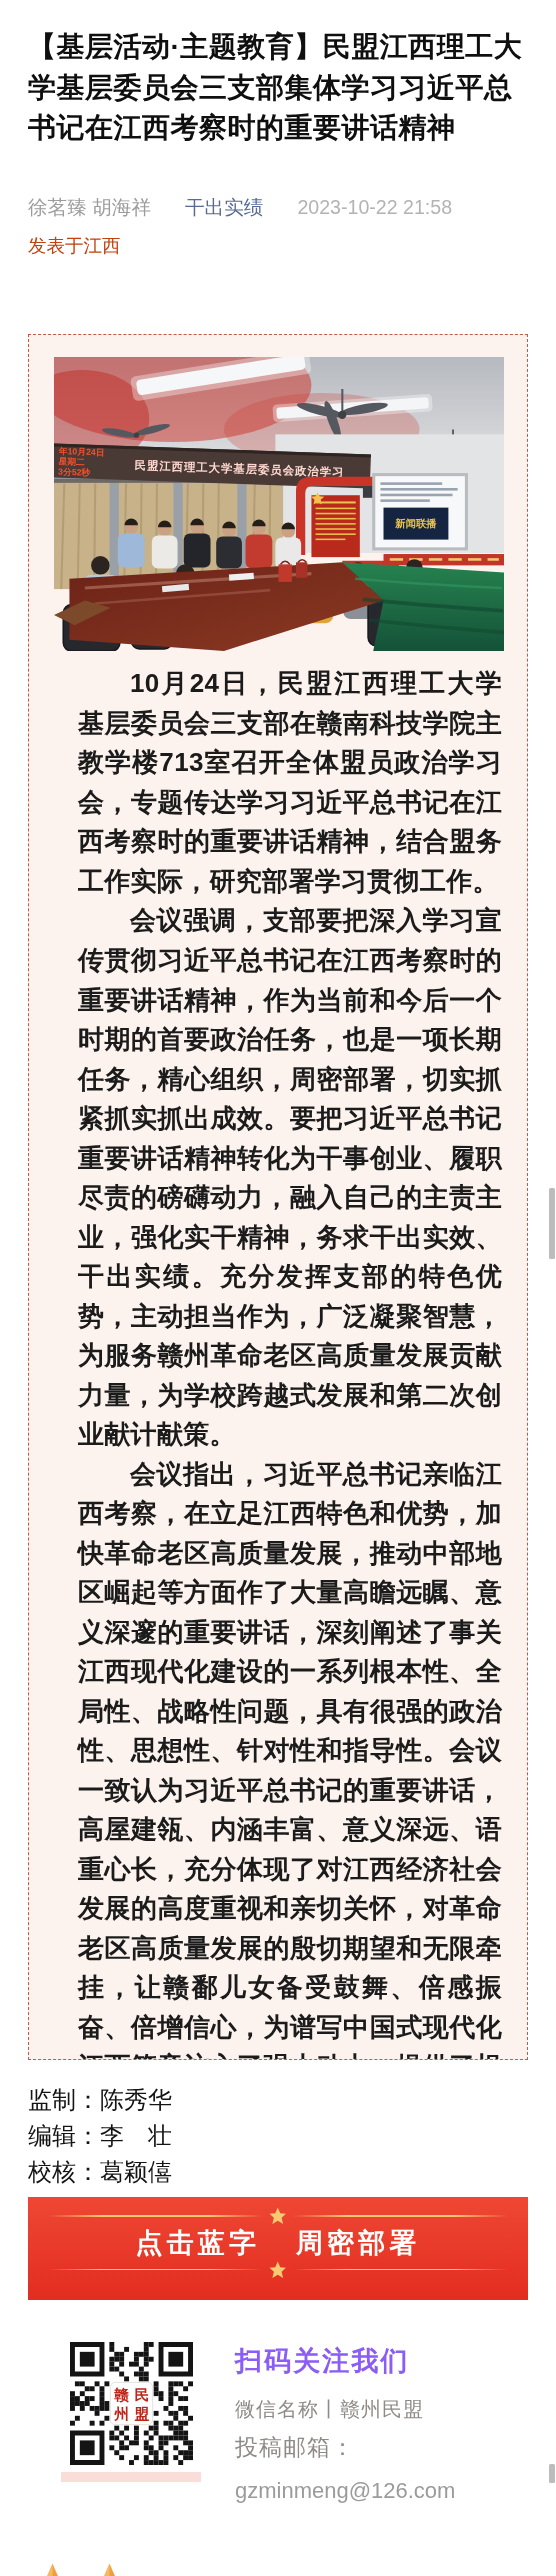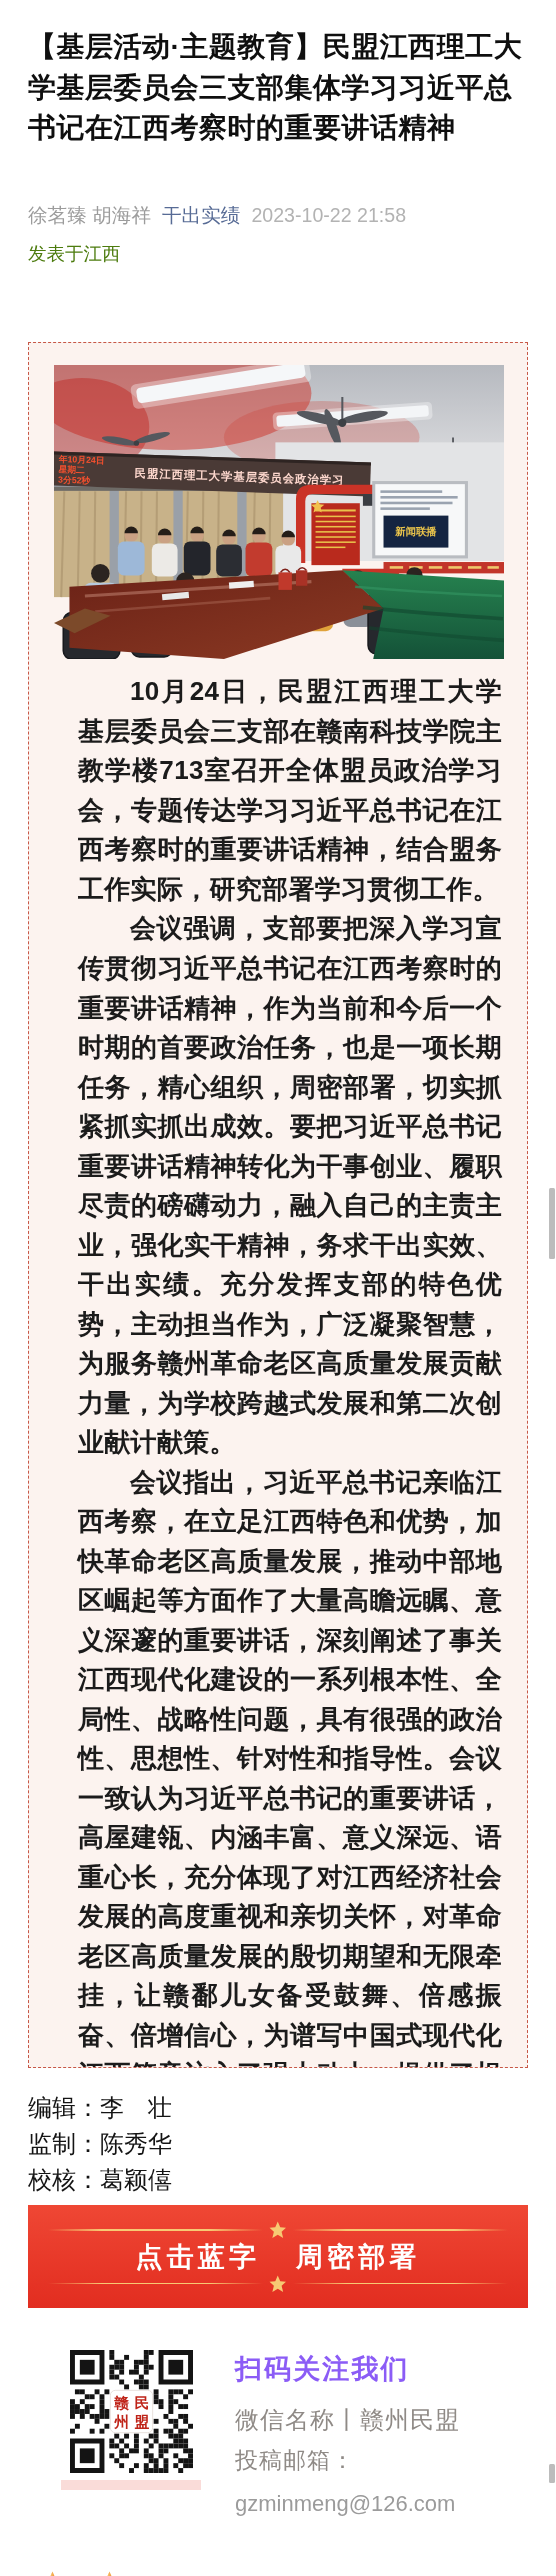--- a/index.html
+++ b/index.html
@@ -3,57 +3,57 @@
 <meta charset="utf-8">
 <style>
   * { box-sizing: border-box; margin: 0; padding: 0; }
   html,body { background:#ffffff; }
   body { width:556px; font-family:"Liberation Sans","DejaVu Sans",sans-serif; color:#111; }
   .page { position:relative; width:556px; height:2946px; overflow:hidden; background:#fff; }
 
   .title { margin:27px 28px 0; height:164px; font-size:28px; line-height:1.45;
            font-weight:700; color:#0f0f0f; letter-spacing:0.5px; overflow:hidden; }
 
-  .meta { margin:11px 28px 0; height:25px; display:flex; align-items:baseline; gap:11px;
+  .meta { margin:3px 28px 0; height:25px; display:flex; align-items:baseline; gap:34px;
           font-size:19.6px; white-space:nowrap; }
   .meta .authors { color:#9c9c9c; }
   .meta .account { color:#576b95; }
   .meta .time    { color:#b3b3b3; }
 
-  .location { margin:14.4px 28px 0; height:23px; font-size:18.5px; color:#4d7c0f; }
+  .location { margin:14.4px 28px 0; height:23px; font-size:18.5px; color:#c2410c; }
 
   .content-box { margin:78px 28px 0; width:500px; height:1726px;
                  border:1.5px dashed #c75847; background:#fcf3ef;
                  padding:21.6px 25px; overflow:hidden; }
   .photo { width:450px; height:294px; display:block; }
 
   .article { margin-top:13.4px;margin-left:24px; }
   .article p { font-size:26px; line-height:1.52; font-weight:600; color:#1b1b1b;
                text-align:justify; text-indent:2em; letter-spacing:0.3px; }
 
   .credits { margin:21.6px 28px 0; height:107px; font-size:24px; line-height:36px;
              color:#141414; font-weight:500; }
 
   .follow-banner { margin:8.2px 28px 0; width:500px; height:103px;
                    background:linear-gradient(180deg,#ef4734,#e22d20);
-                   display:flex; flex-direction:column; justify-content:center;
+                   display:flex; flex-direction:column; justify-content:flex-start;
                    padding:10.3px 19.6px; }
   .gold-row { display:flex; align-items:center; gap:6.2px; }
   .gold-line { flex:1; height:1.5px;
                background:linear-gradient(90deg,rgba(247,201,115,0),#f7c973 25%,#f7c973 75%,rgba(247,201,115,0)); }
   .fb-text { display:flex; justify-content:center; column-gap:36px;
              color:#ffffff; font-size:27px; font-weight:700; letter-spacing:4.1px; }
 
   .qr-section { margin:42px 28px 0; height:155px; display:flex; }
   .qr-left { margin-left:33px; width:140px; display:flex; flex-direction:column; align-items:center; }
   .qr-svg { width:123px; height:123px; }
   .qr-strip { width:140px; height:9.3px; background:#fadcd9; margin-top:7.2px; }
   .qr-right { margin-left:34px; padding-top:1px; }
   .qr-title { color:#8b5cf6; font-size:27px; font-weight:700; letter-spacing:2.1px; }
-  .qr-line  { margin-top:16.5px; color:#8f8a86; font-size:24px; letter-spacing:1px; }
+  .qr-line  { margin-top:16.5px; color:#8f8a86; font-size:20px; letter-spacing:1px; }
   .qr-line2 { margin-top:9px; color:#8f8a86; font-size:23px; letter-spacing:1px; }
   .qr-email { margin-top:15.5px; color:#9b9b9b; font-size:22px; }
 
   .bottom-banner { margin:61px 28px 0; height:57px; display:flex; align-items:center; gap:8.2px; }
   .bb-star { width:49px; height:49px; flex:0 0 auto; }
 
   .scroll-thumb { position:absolute; right:1px; width:6.2px; background:#bcbcbc; border-radius:1.5px; }
   #thumb1 { top:1188px; height:71px; }
   #thumb2 { top:2464px; height:18.5px; }
 </style>
@@ -266,22 +266,22 @@
     </svg>
 
     <div class="article">
       <p>10月24日，民盟江西理工大学基层委员会三支部在赣南科技学院主教学楼713室召开全体盟员政治学习会，专题传达学习习近平总书记在江西考察时的重要讲话精神，结合盟务工作实际，研究部署学习贯彻工作。</p>
       <p>会议强调，支部要把深入学习宣传贯彻习近平总书记在江西考察时的重要讲话精神，作为当前和今后一个时期的首要政治任务，也是一项长期任务，精心组织，周密部署，切实抓紧抓实抓出成效。要把习近平总书记重要讲话精神转化为干事创业、履职尽责的磅礴动力，融入自己的主责主业，强化实干精神，务求干出实效、干出实绩。充分发挥支部的特色优势，主动担当作为，广泛凝聚智慧，为服务赣州革命老区高质量发展贡献力量，为学校跨越式发展和第二次创业献计献策。</p>
       <p>会议指出，习近平总书记亲临江西考察，在立足江西特色和优势，加快革命老区高质量发展，推动中部地区崛起等方面作了大量高瞻远瞩、意义深邃的重要讲话，深刻阐述了事关江西现代化建设的一系列根本性、全局性、战略性问题，具有很强的政治性、思想性、针对性和指导性。会议一致认为习近平总书记的重要讲话，高屋建瓴、内涵丰富、意义深远、语重心长，充分体现了对江西经济社会发展的高度重视和亲切关怀，对革命老区高质量发展的殷切期望和无限牵挂，让赣鄱儿女备受鼓舞、倍感振奋、倍增信心，为谱写中国式现代化江西篇章注入了强大动力，提供了根本遵循。</p>
     </div>
   </div>
 
   <div class="credits">
+    <div>监制：陈秀华</div>
     <div>编辑：李　壮</div>
-    <div>监制：陈秀华</div>
     <div>校核：葛颖僖</div>
   </div>
 
   <div class="follow-banner">
     <div class="gold-row">
       <div class="gold-line"></div>
       <svg class="star" width="17.5" height="17.5" viewBox="0 0 34 34">
         <polygon points="17,1 21.8,12.2 33,13.2 24.5,21 27.5,33 17,26.5 6.5,33 9.5,21 1,13.2 12.2,12.2" fill="#f7c973"></polygon>
       </svg>
       <div class="gold-line"></div>

